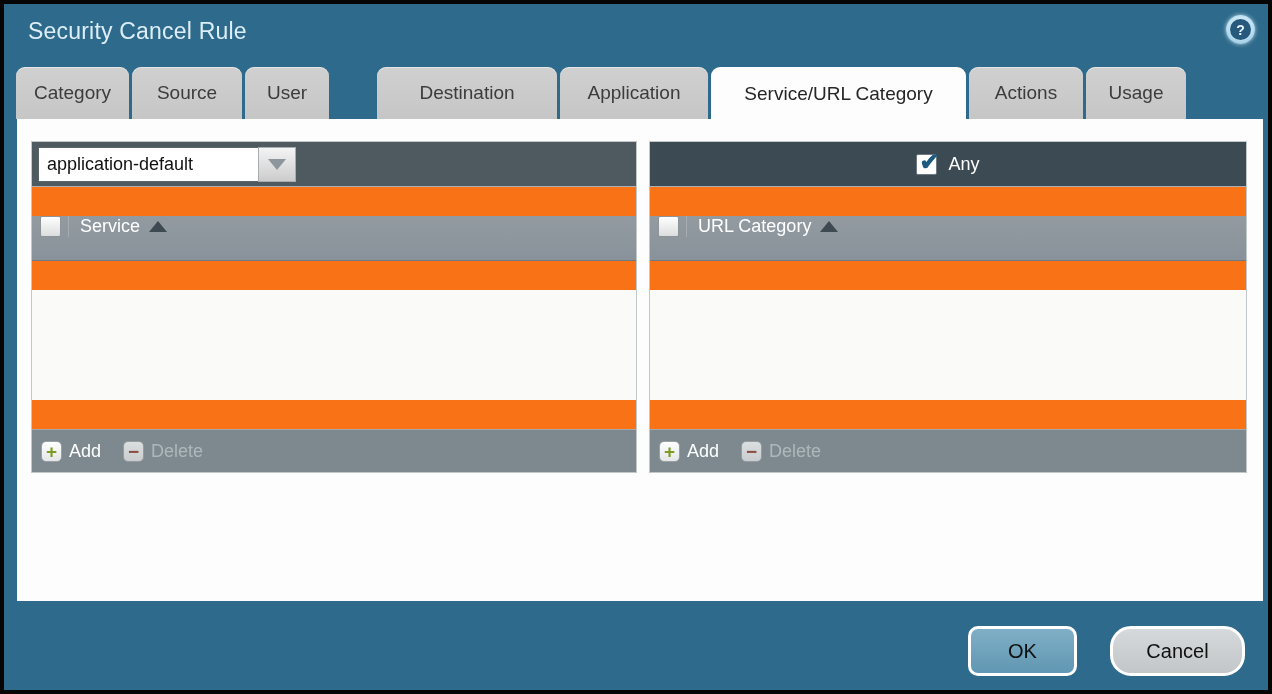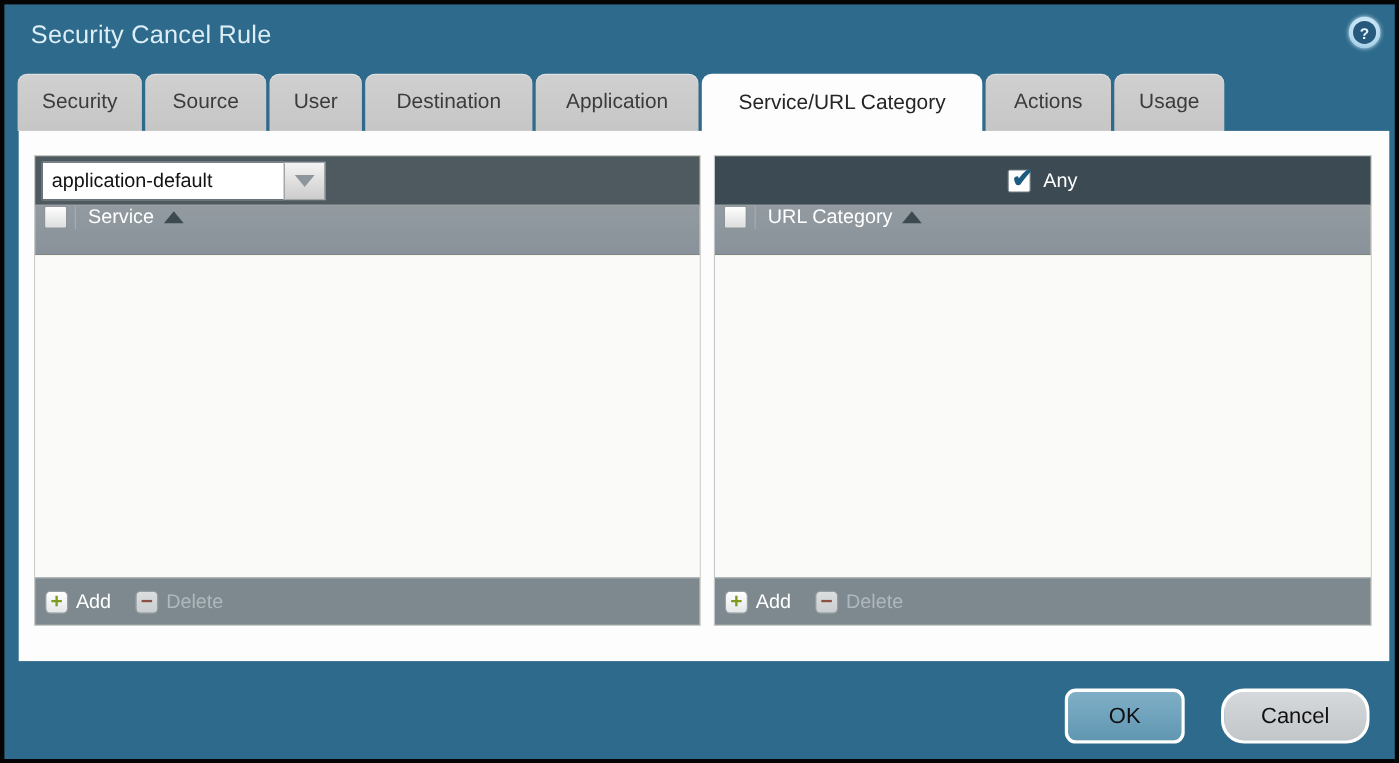--- a/index.html
+++ b/index.html
@@ -49,39 +49,40 @@
   }
   .tab.active {
     background: #fdfdfd;
     color: #262626;
     height: 53px;
     box-shadow: none;
   }
   .tab-general      { width: 113px; }
   .tab-source       { width: 110px; }
   .tab-user         { width: 84px;  }
-  .tab-destination  { width: 152px; }
+  .tab-destination  { width: 180px; margin-left: 45px; }
   .tab-application  { width: 148px; }
   .tab-service-url  { width: 255px; }
   .tab-actions      { width: 114px; }
   .tab-usage        { width: 100px; }
 
   
   .sheet {
     position: absolute; left: 13px; top: 115px;
     width: 1246px; height: 482px;
     background: #fdfdfd;
   }
 
   
   .panel {
-    position: absolute; top: 22px; height: 428px;
+    position: absolute; top: 22px; height: 332px;
     border: 1px solid #c2c7ca;
     display: flex; flex-direction: column;
-    background: #fef9c3;
+    background: #f97316;
+    gap: 29px;
   }
   .panel-service { left: 14px;  width: 606px; }
   .panel-url     { left: 632px; width: 598px; }
 
   .panel-toolbar {
     height: 45px; flex: 0 0 45px;
     display: flex; align-items: center;
     padding: 0 6px;
     border-bottom: 1px solid #aab1b6;
   }
@@ -191,21 +192,21 @@
 </style>
 </head>
 <body>
 
 <div class="dialog-title">Security Cancel Rule</div>
 <div class="help-icon">
   <div class="help-icon-inner">?</div>
 </div>
 
 <div class="tab-row">
-  <div class="tab tab-general">Security</div>
+  <div class="tab tab-general">Category</div>
   <div class="tab tab-source">Source</div>
   <div class="tab tab-user">User</div>
   <div class="tab tab-destination">Destination</div>
   <div class="tab tab-application">Application</div>
   <div class="tab tab-service-url active">Service/URL Category</div>
   <div class="tab tab-actions">Actions</div>
   <div class="tab tab-usage">Usage</div>
 </div>
 
 <div class="sheet">

